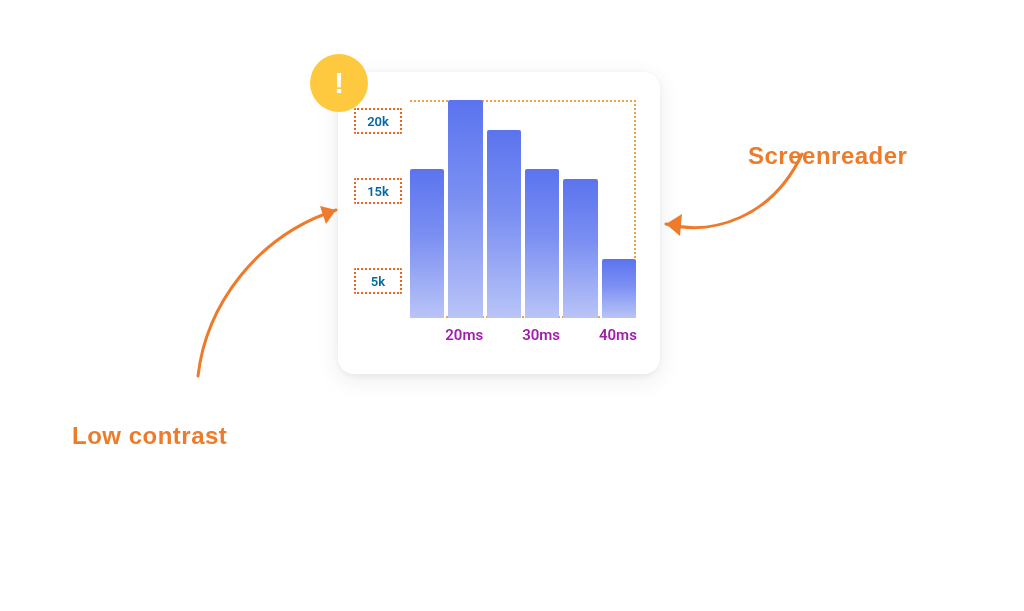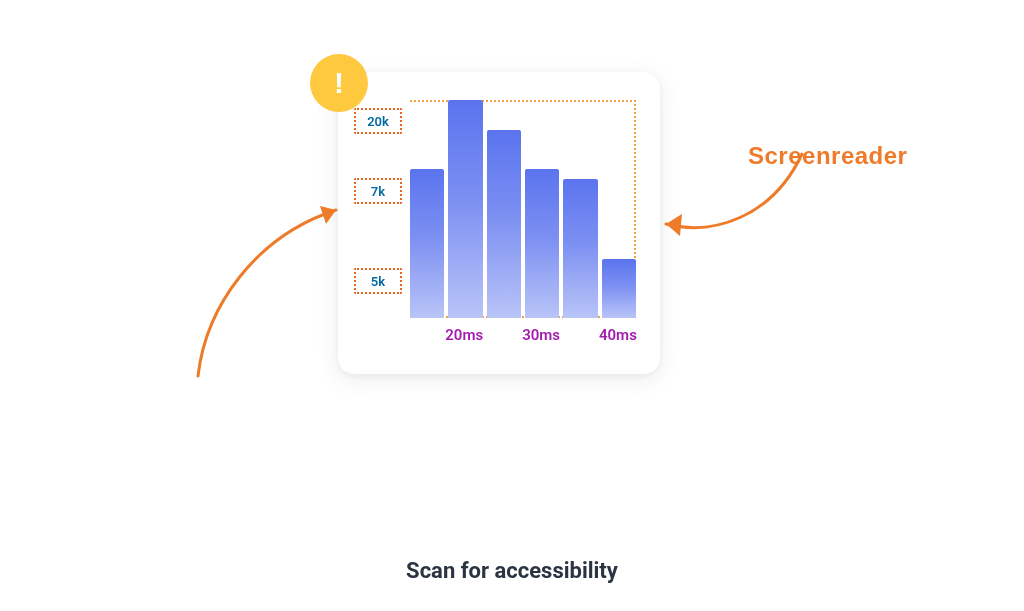--- a/index.html
+++ b/index.html
@@ -39,21 +39,21 @@
   <div class="card">
 
     <div class="warn-badge">
       <span class="bang">!</span>
     </div>
 
     <div class="ylab-box" style="left:16px;top:36px">
       <span>20k</span>
     </div>
     <div class="ylab-box" style="left:16px;top:106px">
-      <span>7k</span>
+      <span>15k</span>
     </div>
     <div class="ylab-box" style="left:16px;top:196px">
       <span>5k</span>
     </div>
 
     <div class="plot">
       <div class="plot-border"></div>
       <div class="bars" id="bars">
           <div class="bar" style="height: 68.1818%;"></div>
           <div class="bar" style="height: 100%;"></div>
@@ -64,27 +64,27 @@
         </div>
     </div>
 
     <div class="xlabels">
       <div class="xlab" style="left:24%">20ms</div>
       <div class="xlab" style="left:58%">30ms</div>
       <div class="xlab" style="left:92%">40ms</div>
     </div>
   </div>
 
+  <div class="note" style="left:72px;top:376px">Low contrast</div>
   <svg class="arrow" style="left:186px;top:196px;width:170px;height:190px">
     <path d="M12 180 C 20 110, 70 40, 150 14"></path>
     <polygon class="head" points="150,14 134,10 140,28"></polygon>
   </svg>
 
   <div class="note" style="left:748px;top:96px;text-align:center">
     <div>Screenreader</div>
   </div>
   <svg class="arrow" style="left:652px;top:148px;width:160px;height:110px">
     <path d="M150 6 C 120 70, 60 88, 14 76"></path>
     <polygon class="head" points="14,76 30,66 28,88"></polygon>
   </svg>
 
-  <div class="caption">Scan for accessibility</div>
 </div>
 
 </body></html>

